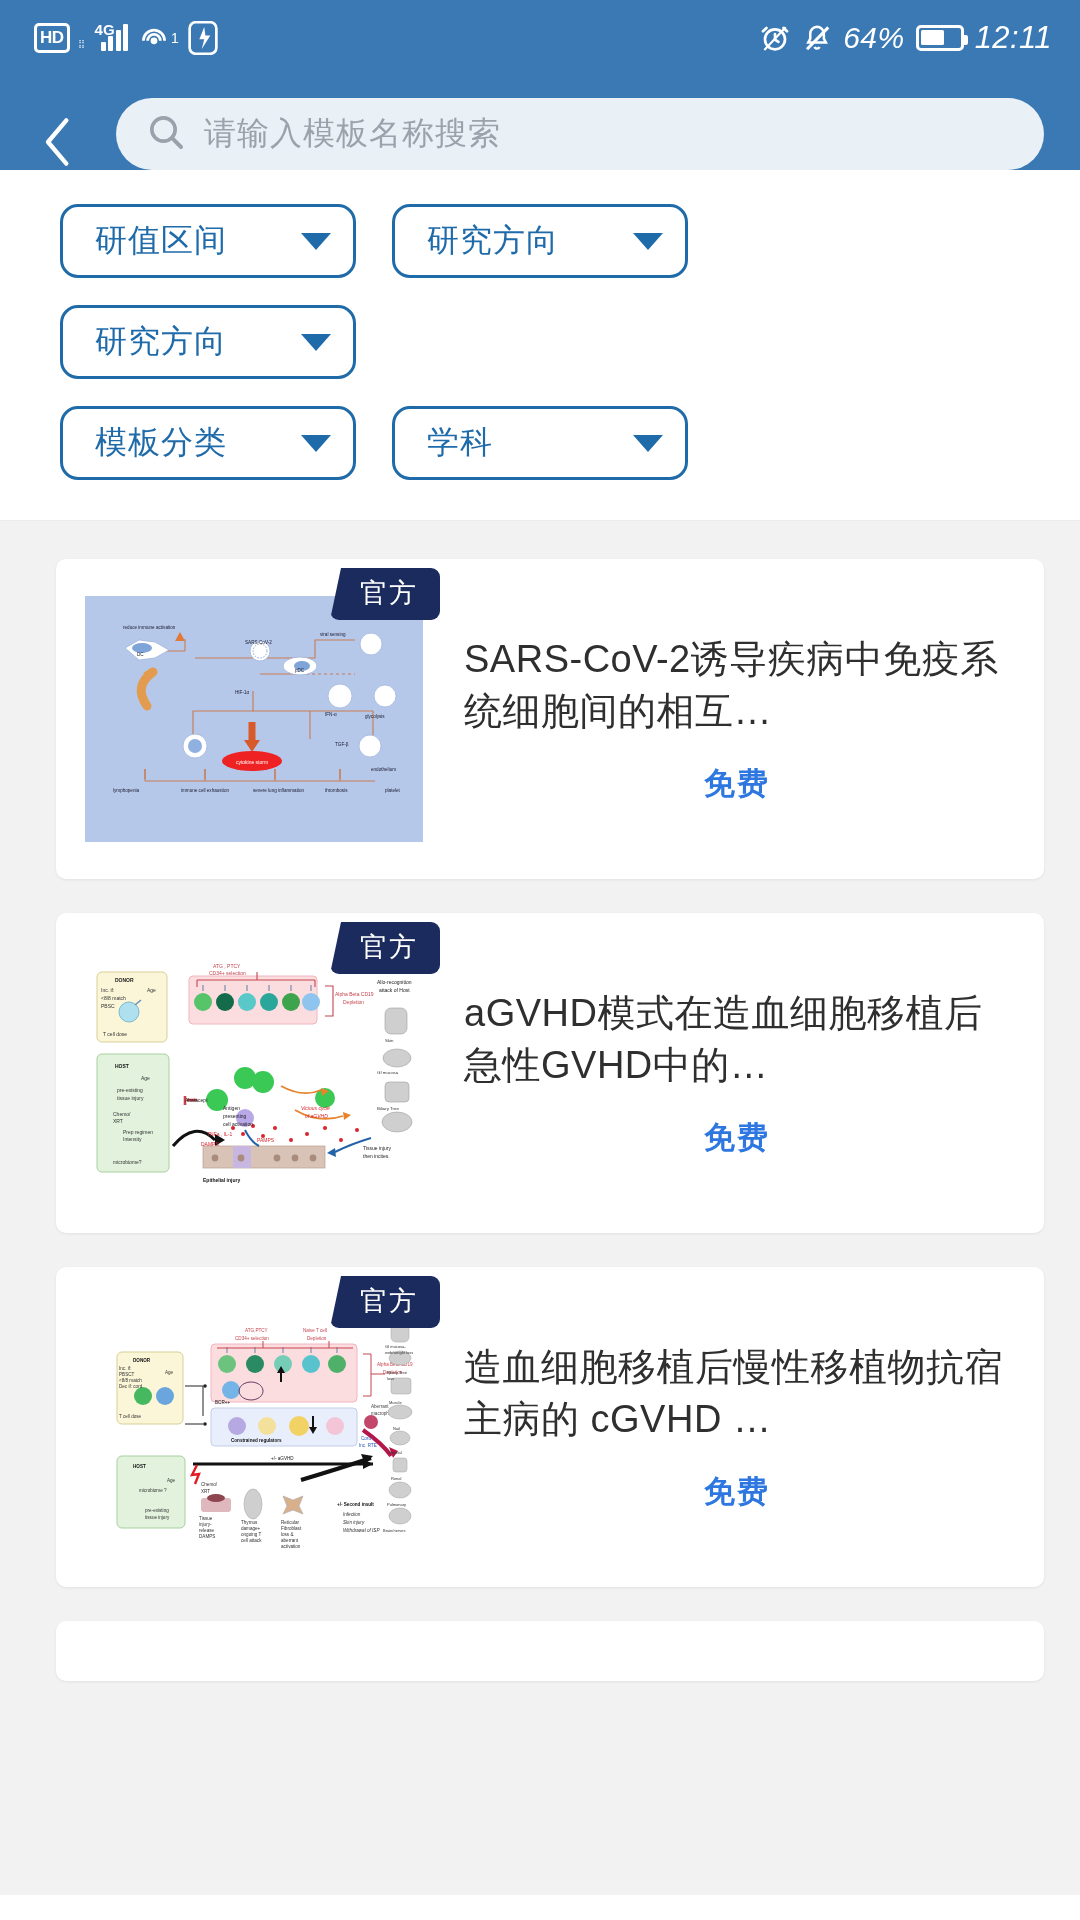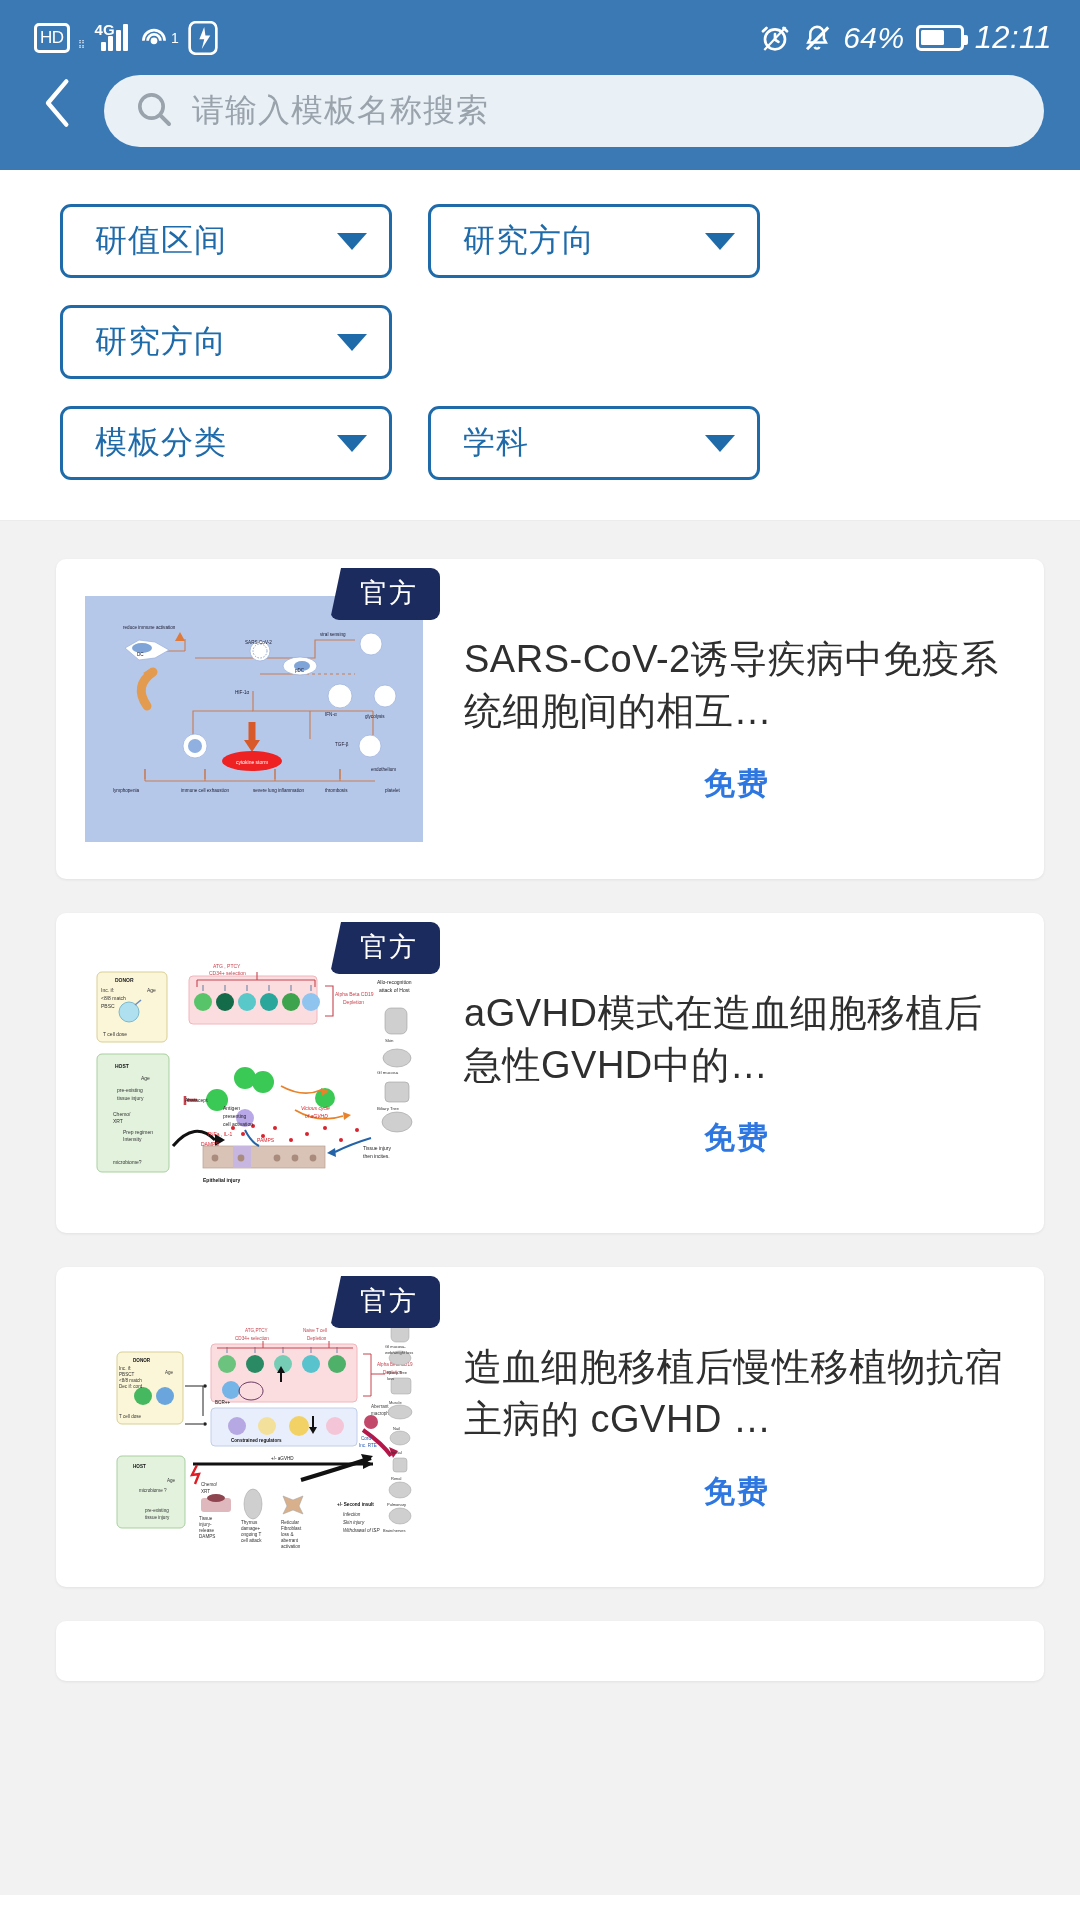--- a/index.html
+++ b/index.html
@@ -14,21 +14,21 @@
   .statusbar{
     height:75px; background:#3b79b4; width:100%;
     display:flex; align-items:center; justify-content:space-between;
     padding:0 28px 0 34px; color:#ffffff;
   }
   .sb-left, .sb-right{ display:flex; align-items:center; }
   .sb-left{ gap:9px; }
   .sb-right{ gap:11px;font-style:italic; }
   .hd-badge{
     border:3px solid #fff; border-radius:5px;
-    font-size:17px; font-weight:normal; line-height:1;
+    font-size:17px; font-weight:bold; line-height:1;
     padding:3px 3px 4px 3px; letter-spacing:-0.5px;
   }
   .net-wrap{ display:flex; align-items:flex-end; gap:1px; position:relative; }
   .net-4g{ font-size:15px; font-weight:bold; line-height:1; position:absolute; top:-2px; left:16px; }
   .net-sub{ font-size:11px; position:absolute; bottom:1px; left:0; }
   .bars{ display:flex; align-items:flex-end; gap:2.5px; margin-left:22px; }
   .bars i{ display:block; width:5px; background:#fff; border-radius:1px; }
   .bars i:nth-child(1){ height:9px; }
   .bars i:nth-child(2){ height:15px; }
   .bars i:nth-child(3){ height:21px; }
@@ -42,21 +42,21 @@
   .battery::after{
     content:""; position:absolute; right:-7px; top:7px;
     width:4px; height:10px; background:#fff; border-radius:0 2px 2px 0;
   }
   .battery span{ display:block; height:100%; width:62%; background:#fff; border-radius:1.5px; }
   .clock{ font-size:31px; font-weight:500; letter-spacing:0.4px; }
 
   
   .searchbar{
     background:#3b79b4; height:95px; width:100%;
-    display:flex; align-items:flex-start; padding:0 36px 0 30px; gap:18px;
+    display:flex; align-items:flex-end; padding:0 36px 0 30px; gap:30px;
   }
   .back-btn{
     width:56px; height:56px; flex:0 0 auto;
     display:flex; align-items:center; justify-content:center;
     cursor:pointer;
   }
   .back-btn svg{ display:block; }
   .search-field{
     flex:1 1 auto; height:72px; background:#e9f1f7; border-radius:36px;
     display:flex; align-items:center; padding:0 30px; gap:18px;
@@ -65,21 +65,21 @@
   .search-ph{ font-size:32px; color:#9aa3ab; letter-spacing:1px; }
 
   
   .filters{
     background:#ffffff; padding:34px 0 40px 0;
     border-bottom:1px solid #ececec;
   }
   .frow{ display:flex; padding-left:60px; margin-bottom:27px; }
   .frow:last-child{ margin-bottom:0; }
   .fbtn{
-    width:332px; height:74px; border:3px solid #1f6baa; border-radius:11px;
+    width:296px; height:74px; border:3px solid #1f6baa; border-radius:18px;
     display:flex; align-items:center; justify-content:space-between;
     padding:0 22px 0 32px; background:#fff; cursor:pointer;
     margin-right:36px;
   }
   .fbtn-label{ font-size:32px; color:#1f6baa; letter-spacing:1px; }
   .caret{
     width:0; height:0; border-left:15px solid transparent;
     border-right:15px solid transparent; border-top:17px solid #1f6baa;
     margin-left:14px; flex:0 0 auto;
   }

